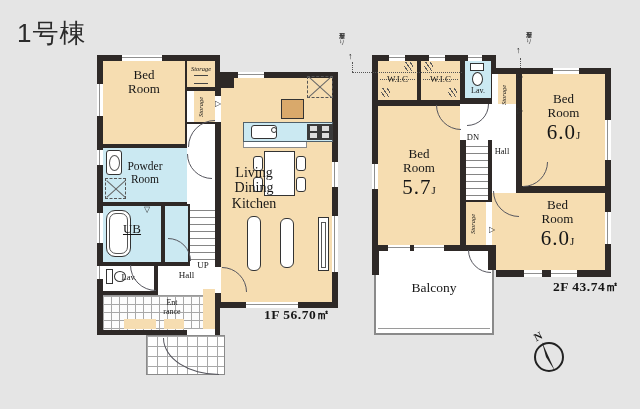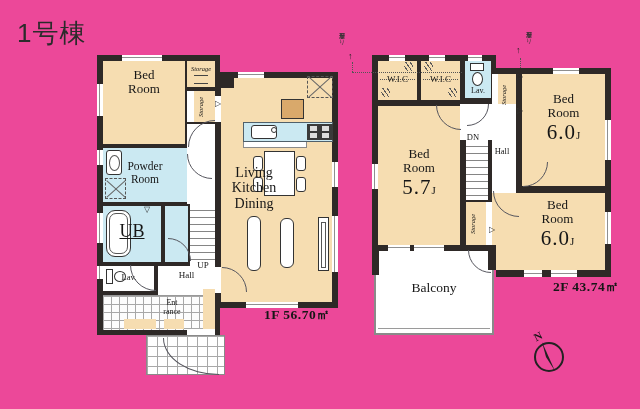--- a/index.html
+++ b/index.html
@@ -1,16 +1,16 @@
 <!DOCTYPE html>
 <html><head>
 <meta charset="utf-8">
 <style>
   html,body{margin:0;padding:0;background:#fff;}
-  .stage{position:relative;width:640px;height:409px;background:#ec4899;overflow:hidden;
+  .stage{position:relative;width:640px;height:409px;background:#e5e5e5;overflow:hidden;
          font-family:"Liberation Serif",serif;color:#161616;}
   .abs{position:absolute;}
   .wall{position:absolute;background:#2e2927;}
   .tan{position:absolute;background:#f6ddb1;}
   .blue{position:absolute;background:#cbe9f2;}
   .wht{position:absolute;background:#ffffff;}
   .lbl{position:absolute;text-align:center;line-height:1.1;color:#161616;}
   .winH{position:absolute;background:linear-gradient(to bottom,#fff 0 38%,#8f8f8f 38% 56%,#fff 56%);}
   .winV{position:absolute;background:linear-gradient(to right,#fff 0 38%,#8f8f8f 38% 56%,#fff 56%);}
   .arc{position:absolute;border:1.3px solid #56565e;border-radius:50%;}
@@ -121,32 +121,32 @@
     <div>Bed</div>
     <div>Room</div>
   </div>
   <div class="lbl" style="left:187px;top:65px;width:28px;font-size:6.5px;font-style:italic;">Storage</div>
   <div class="abs" style="left:194px;top:75px;width:14px;height:7px;border-top:1px solid #444;border-bottom:1px solid #444;"></div>
   <div class="lbl vlat" style="left:197px;top:93px;width:14px;height:28px;font-size:6.5px;font-style:italic;">Storage</div>
   <div class="lbl" style="left:103px;top:160px;width:84px;font-size:11.5px;">
     <div>Powder</div>
     <div>Room</div>
   </div>
-  <div class="lbl" style="left:103px;top:222px;width:58px;font-size:18px;text-decoration:underline;">UB</div>
+  <div class="lbl" style="left:103px;top:222px;width:58px;font-size:13px;text-decoration:underline;">UB</div>
   <div class="lbl" style="left:112px;top:273px;width:34px;font-size:8.5px;">Lav.</div>
   <div class="lbl" style="left:158px;top:271px;width:57px;font-size:9px;">Hall</div>
   <div class="lbl" style="left:188px;top:261px;width:30px;font-size:9px;">UP</div>
   <div class="lbl" style="left:150px;top:299px;width:44px;font-size:8px;">
     <div>Ent</div>
     <div>rance</div>
   </div>
   <div class="lbl" style="left:214px;top:165px;width:80px;font-size:14px;">
     <div>Living</div>
+    <div>Dining</div>
     <div>Kitchen</div>
-    <div>Dining</div>
   </div>
   <div class="area" style="left:264px;top:306px;">1F 56.70㎡</div>
 
   <div class="tri" style="left:144px;top:206px;">▽</div>
   <div class="tri" style="left:215px;top:100px;">▷</div>
 
   <div class="wall" style="left:372px;top:55px;width:124px;height:196px;"></div>
   <div class="wall" style="left:496px;top:68px;width:115px;height:209px;"></div>
 
   <div class="tan" style="left:378px;top:61px;width:39px;height:39px;"></div>

